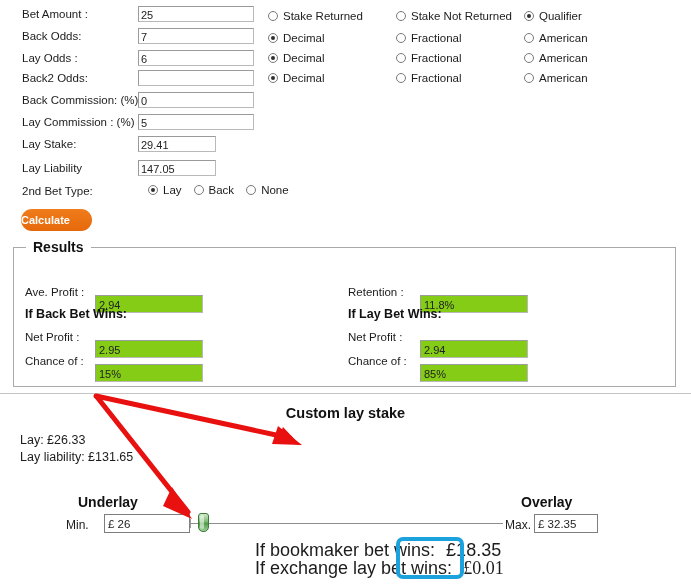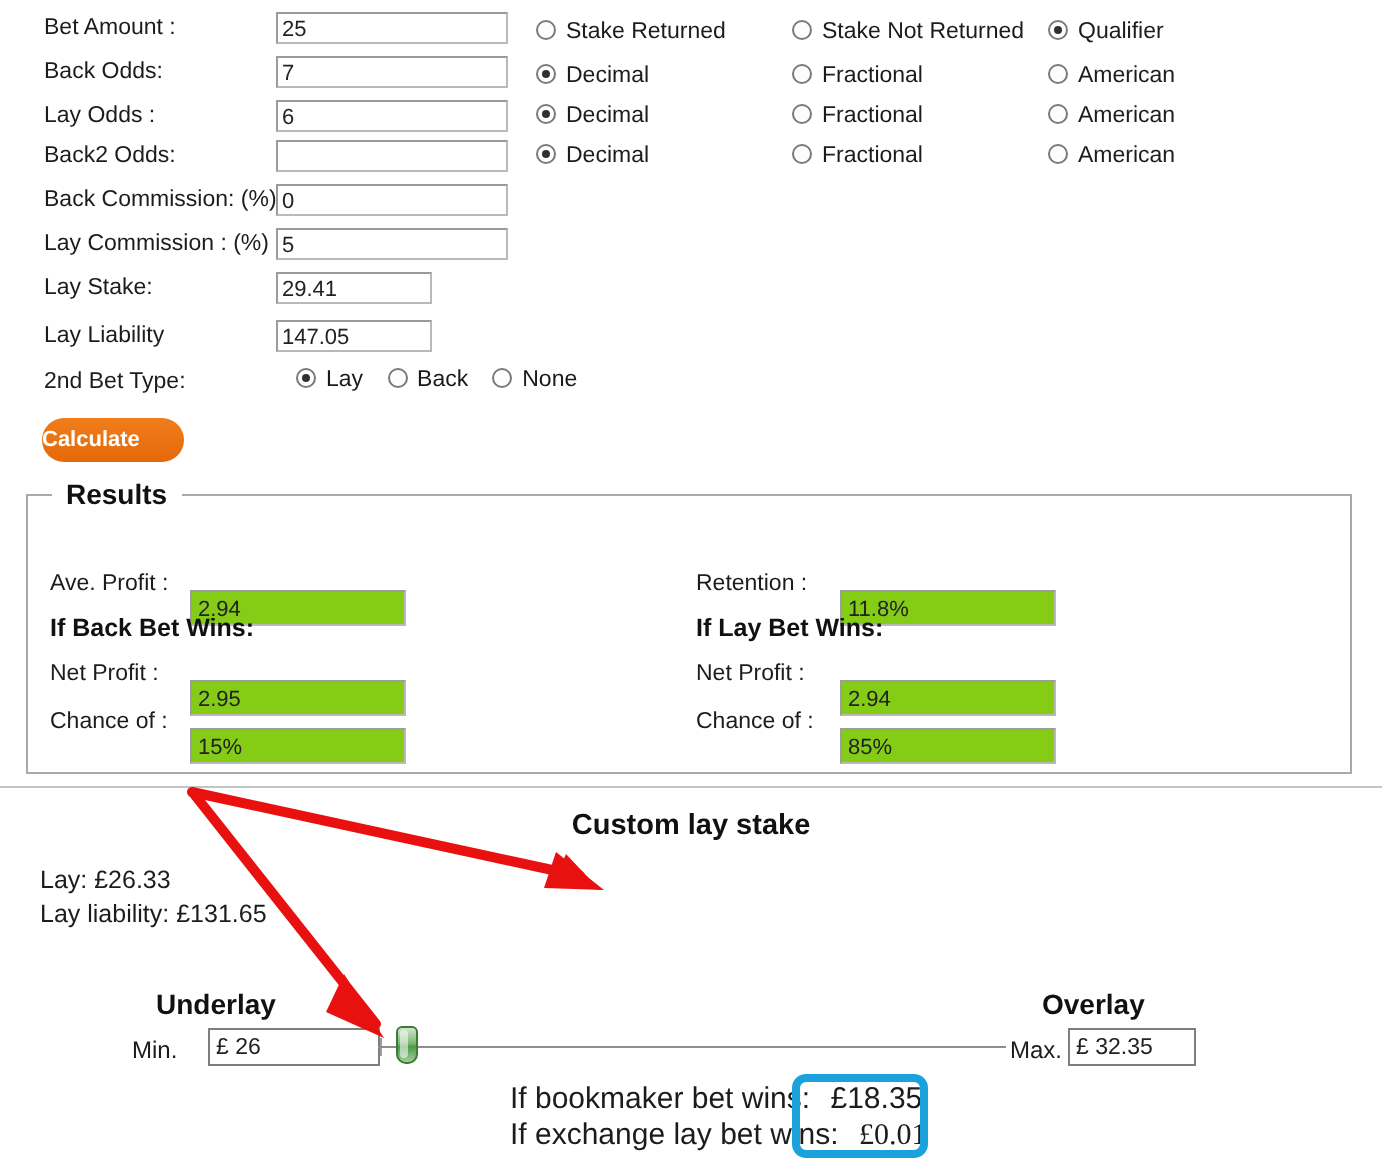--- a/index.html
+++ b/index.html
@@ -308,21 +308,21 @@
     width: 4px; height: 14px;
     background: rgba(255,255,255,0.55);
     border-radius: 2px;
   }
 
   
   #outcome-lines {
     position: absolute;
     left: 255px;
     top: 541px;
-    font-size: 15px;
+    font-size: 18px;
     color: #1c1c1c;
     line-height: 18px;
     white-space: nowrap;
   }
   #outcome-lines .row { position: relative; height: 18px; }
   #outcome-lines .val { color: #1c1c1c; }
   #blue-highlight-box {
     position: absolute;
     left: 396px;
     top: 537px;

